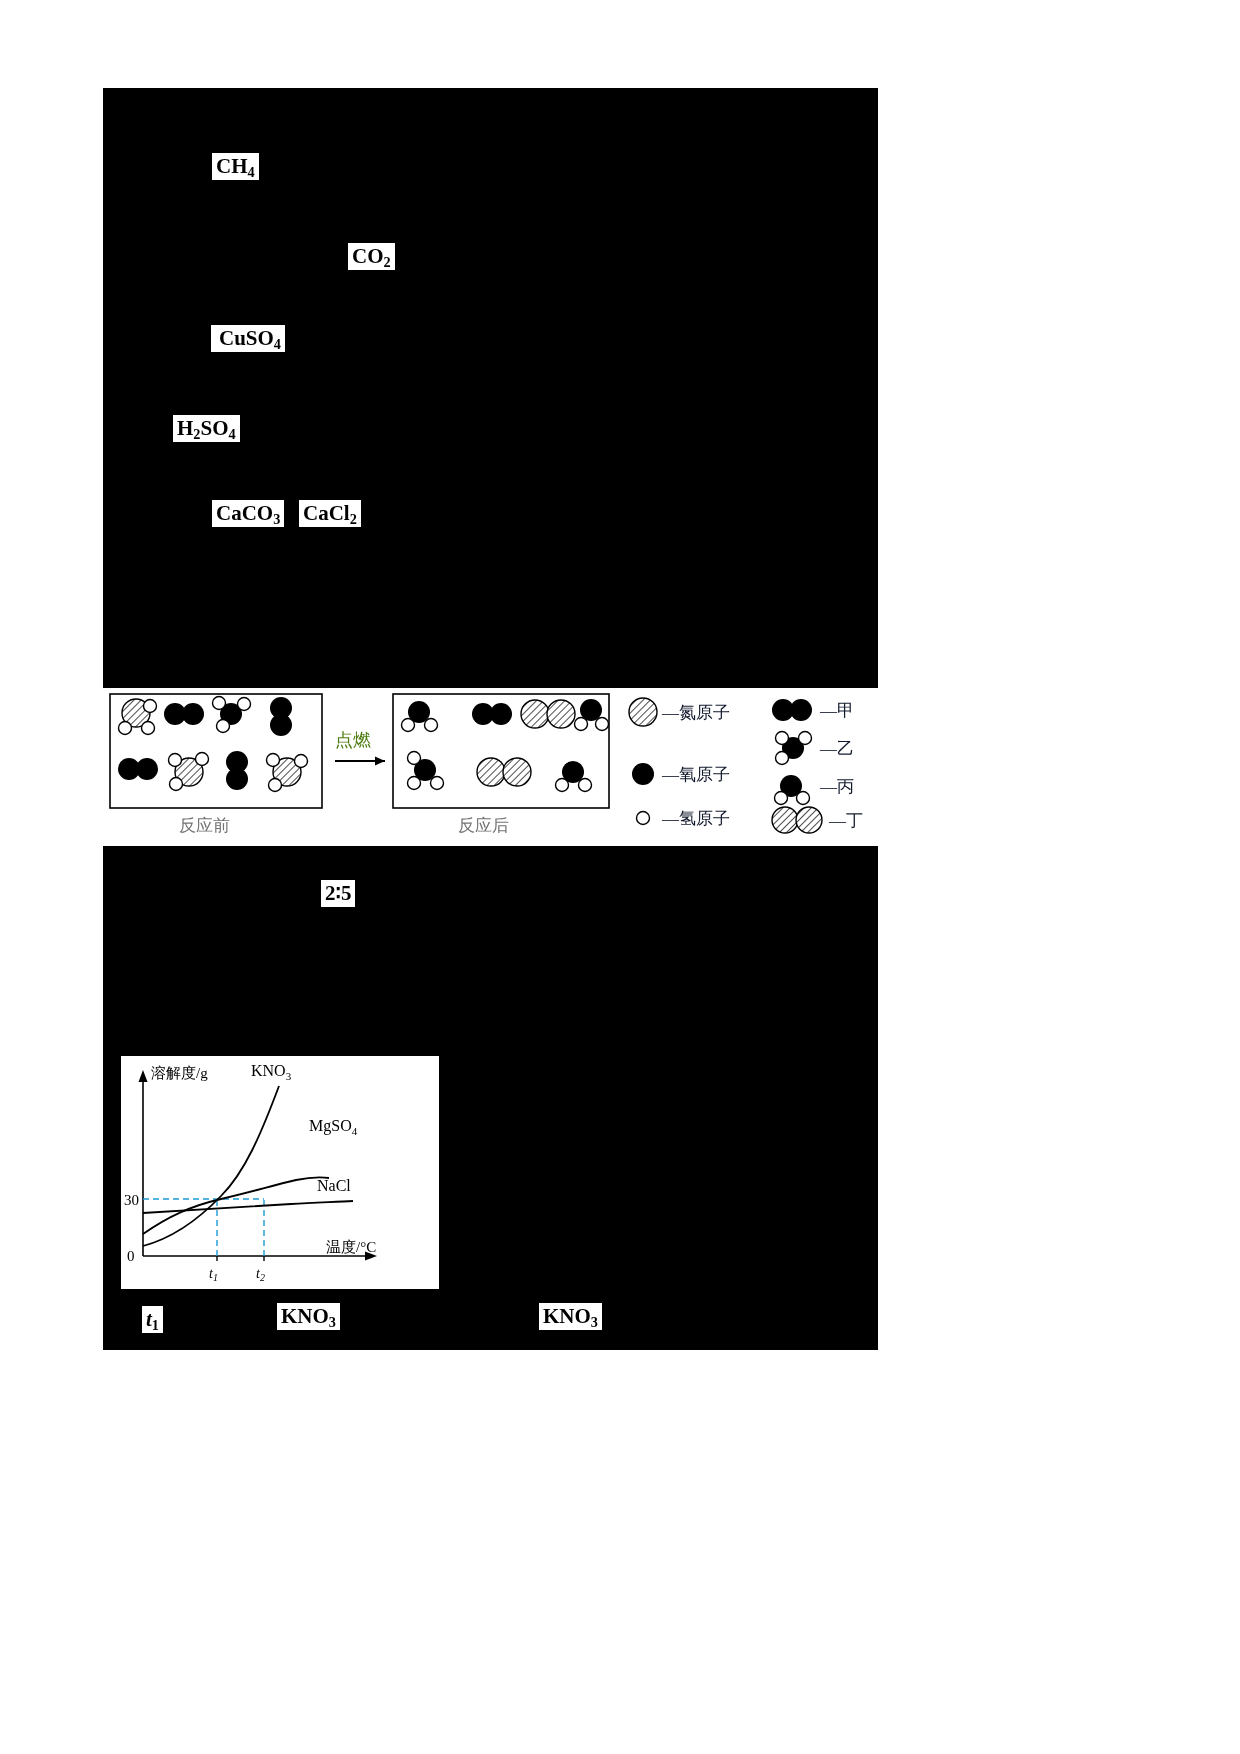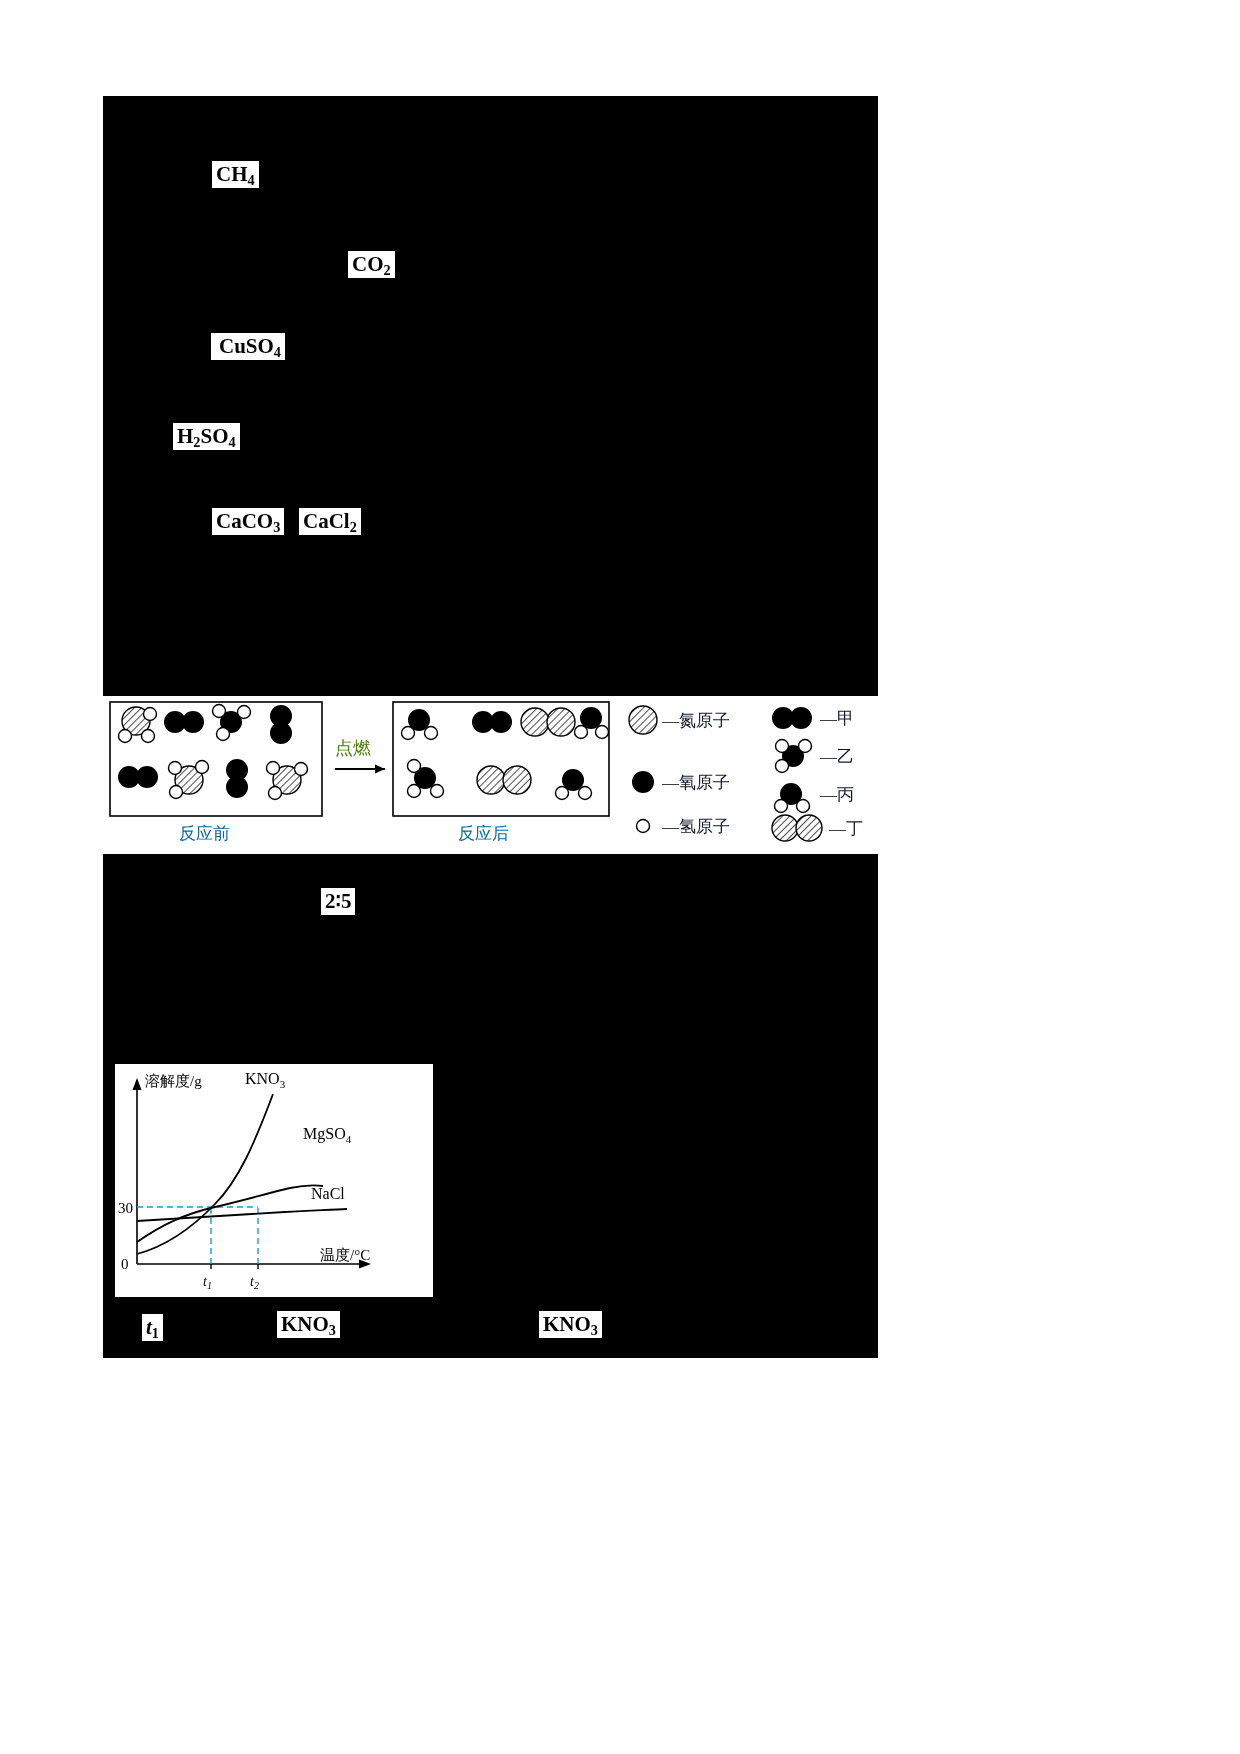--- a/index.html
+++ b/index.html
@@ -14,21 +14,20 @@
     position: relative;
   }
   .page {
     position: absolute;
     left: 103px;
     top: 88px;
     width: 775px;
     height: 1262px;
     background: #000000;
     overflow: hidden;
-    margin-top: 8px;
   }
   
   .chip {
     position: absolute;
     background: #ffffff;
     color: #000000;
     font-family: "Liberation Serif", serif;
     font-size: 21px;
     line-height: 1.1;
     padding: 2px 4px;
@@ -57,41 +56,41 @@
   }
   #solubility-band {
     top: 968px;
     height: 233px;
     background: transparent;
   }
   .caption {
     position: absolute;
     font-family: Liberation Serif, serif;
     font-size: 17px;
-    color: #0369a1;
+    color: #737373;
     white-space: nowrap;
   }
   .legend-text {
     position: absolute;
     font-family: "Liberation Serif", serif;
     font-size: 17px;
     color: #0f172a;
     white-space: nowrap;
   }
   .arrow-label {
     position: absolute;
     font-family: "Liberation Serif", serif;
     font-size: 17px;
     color: #4d7c0f;
     white-space: nowrap;
   }
   svg { display: block; }
   .chart-card {
     position: absolute;
-    left: 12px;
+    left: 18px;
     top: 0px;
     width: 318px;
     height: 233px;
     background: #ffffff;
   }
 </style>
 </head>
 <body>
 
 <div class="page">

